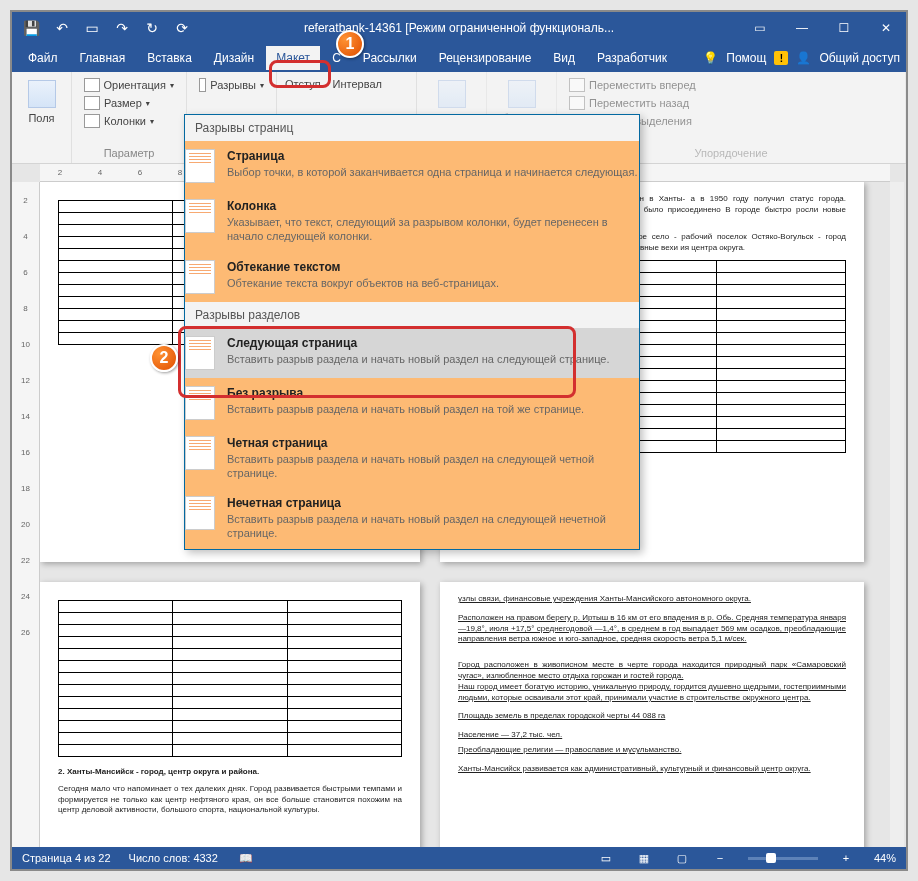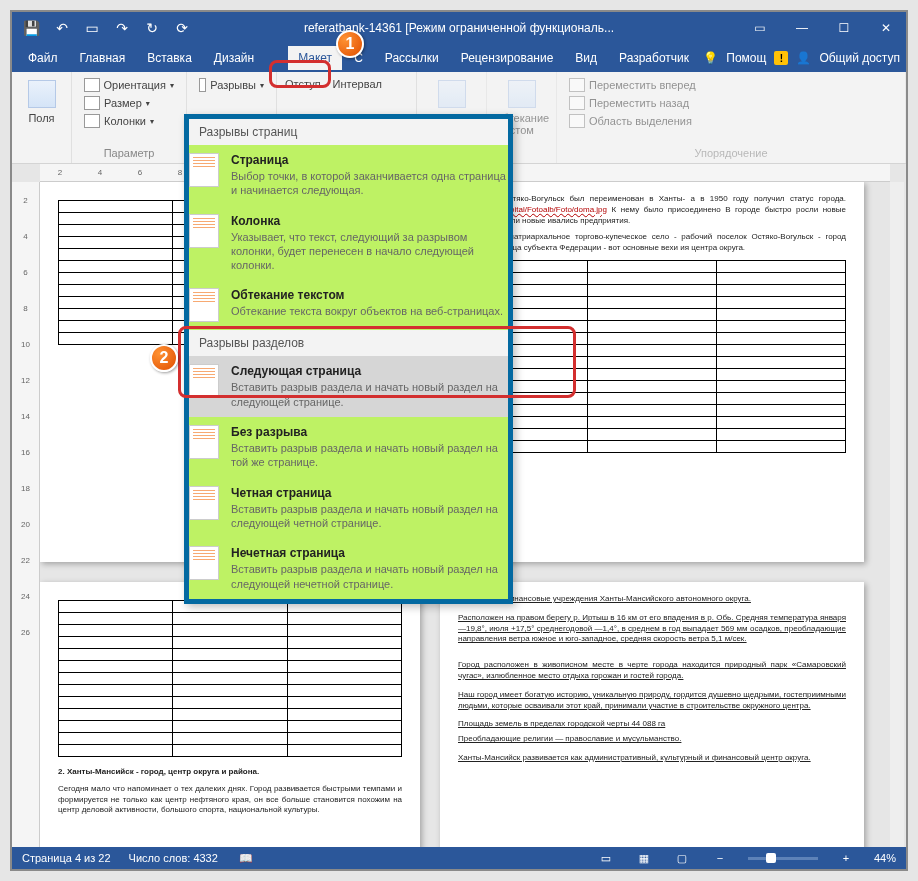--- a/index.html
+++ b/index.html
@@ -6,21 +6,21 @@
 body{background:#e6e6e6;width:918px;height:881px;overflow:hidden;position:relative;}
 .app{width:898px;height:861px;margin:10px;border:2px solid #8a8a8a;background:#fff;position:relative;overflow:hidden;}
 .titlebar{height:32px;background:#2b579a;display:flex;align-items:center;color:#fff;font-size:12px;position:relative;}
 .qat{display:flex;align-items:center;gap:10px;padding:0 10px;}
 .qat .ico{width:20px;height:20px;display:flex;align-items:center;justify-content:center;font-size:14px;}
 .titlebar .title{position:absolute;left:50%;transform:translateX(-50%);white-space:nowrap;}
 .wincontrols{margin-left:auto;display:flex;gap:2px;}
 .wincontrols .wbtn{width:40px;height:32px;display:flex;align-items:center;justify-content:center;font-size:12px;}
 .menubar{height:28px;background:#2b579a;display:flex;align-items:center;color:#fff;font-size:12px;padding:0 6px;gap:2px;}
 .menubar .tab{padding:5px 10px;cursor:pointer;}
-.menubar .tab.active{background:#f3f3f3;color:#2b579a;margin-left:22px;}
+.menubar .tab.active{background:#f3f3f3;color:#2b579a;}
 .menubar .right{margin-left:auto;display:flex;align-items:center;gap:8px;}
 .menubar .warn{width:14px;height:14px;background:#ffc107;border-radius:2px;display:flex;align-items:center;justify-content:center;color:#000;font-size:10px;font-weight:bold;}
 .ribbon{height:92px;background:#f3f3f3;border-bottom:1px solid #d4d4d4;display:flex;font-size:11px;color:#444;}
 .rgroup{border-right:1px solid #e0e0e0;padding:4px 8px;display:flex;flex-direction:column;justify-content:space-between;}
 .rgroup .glabel{text-align:center;color:#888;font-size:11px;padding-top:2px;}
 .rctrl{display:flex;align-items:center;gap:4px;padding:2px 4px;white-space:nowrap;}
 .rctrl .ric{width:16px;height:14px;border:1px solid #999;background:#fff;}
 .bigbtn{display:flex;flex-direction:column;align-items:center;justify-content:center;padding:4px 8px;gap:4px;}
 .bigbtn .bigico{width:28px;height:28px;border:1px solid #b5c9e7;background:linear-gradient(#eaf1fb,#d5e4f7);}
 .dimmed{opacity:.55;justify-content:space-between;}
@@ -32,21 +32,21 @@
 .pages{position:absolute;top:18px;left:28px;right:16px;bottom:0;overflow:hidden;}
 .page{position:absolute;background:#fff;box-shadow:2px 2px 6px rgba(0,0,0,.3);padding:12px 18px;font-size:8px;color:#222;line-height:1.35;}
 .page.p1{top:0;left:0;width:380px;height:380px;}
 .page.p2{top:0;left:400px;width:424px;height:380px;}
 .page.p3{top:400px;left:0;width:380px;height:280px;}
 .page.p4{top:400px;left:400px;width:424px;height:280px;text-decoration:underline;}
 .doctbl{width:100%;border-collapse:collapse;margin-top:6px;}
 .doctbl td{border:1px solid #000;height:12px;}
 .justify{text-align:justify;}
 .red-und{color:#b30000;text-decoration:underline wavy #b30000;}
-.dropdown{position:absolute;top:102px;left:172px;width:329px;background:#bef264;border:5px solid #0369a1;box-shadow:3px 3px 8px rgba(0,0,0,.25);font-size:12px;color:#333;z-index:50;}
+.dropdown{position:absolute;top:102px;left:172px;width:456px;background:#fdba74;border:1px solid #0369a1;box-shadow:3px 3px 8px rgba(0,0,0,.25);font-size:12px;color:#333;z-index:50;}
 .dropdown .sect{padding:6px 10px;font-size:12px;color:#555;background:#f3f3f3;}
 .dropdown .item{display:flex;gap:12px;padding:8px 0;align-items:flex-start;}
 .dropdown .item .mico{width:30px;height:34px;flex:0 0 30px;background:#fff;border:1px solid #ccc;position:relative;}
 .dropdown .item .mico:before{content:"";position:absolute;left:3px;top:3px;right:3px;height:10px;background:repeating-linear-gradient(#f7a972,#f7a972 1px,transparent 1px,transparent 3px);}
 .dropdown .item .mtxt .mtitle{font-weight:600;color:#222;}
 .dropdown .item .mtxt .mdesc{color:#666;font-size:11px;line-height:1.3;margin-top:2px;}
 .dropdown .item.hl{background:#d6d6d6;}
 .callout{position:absolute;border:3px solid #d32f2f;border-radius:8px;z-index:60;pointer-events:none;}
 .callout.c1{top:48px;left:257px;width:62px;height:28px;}
 .callout.c2{top:314px;left:166px;width:398px;height:72px;}
@@ -426,22 +426,23 @@
               </tr>
             </tbody>
           </table>
         <div style="font-weight:bold;margin-top:10px;">2. Ханты-Мансийск - город, центр округа и района.</div>
         <div class="justify" style="margin-top:6px;">Сегодня мало что напоминает о тех далеких днях. Город развивается быстрыми темпами и формируется не только как центр нефтяного края, он все больше становится похожим на центр деловой активности, большого спорта, национальной культуры.</div>
       </div>
       <div class="page p4">
         <div class="justify">узлы связи, финансовые учреждения Ханты-Мансийского автономного округа.</div>
         <div class="justify" style="margin-top:8px;">Расположен на правом берегу р. Иртыш в 16 км от его впадения в р. Обь. Средняя температура января —19,8°, июля +17,5° среднегодовой —1,4°, в среднем в год выпадает 569 мм осадков, преобладающие направления ветра южное и юго-западное, средняя скорость ветра 5,1 м/сек.</div>
         <div class="justify" style="margin-top:15px;">Город расположен в живописном месте в черте города находится природный парк «Самаровский чугас», излюбленное место отдыха горожан и гостей города.</div>
-        <div class="justify" style="margin-top:8px;">Наш город имеет богатую историю, уникальную природу, гордится душевно щедрыми, гостеприимными людьми, которые осваивали этот край, принимали участие в строительстве окружного центра.</div>
+        <div class="justify" style="">Наш город имеет богатую историю, уникальную природу, гордится душевно щедрыми, гостеприимными людьми, которые осваивали этот край, принимали участие в строительстве окружного центра.</div>
         <div style="margin-top:8px;">Площадь земель в пределах городской черты 44 088 га</div>
+        <div style="margin-top:8px;">Население — 37,2 тыс. чел.</div>
         <div style="margin-top:4px;">Преобладающие религии — православие и мусульманство.</div>
         <div class="justify" style="margin-top:8px;">Ханты-Мансийск развивается как административный, культурный и финансовый центр округа.</div>
       </div>
     </div>
   </div>
 
   <div class="scrollbar"></div>
 
   <div class="dropdown">
     <div class="sect">Разрывы страниц</div>

